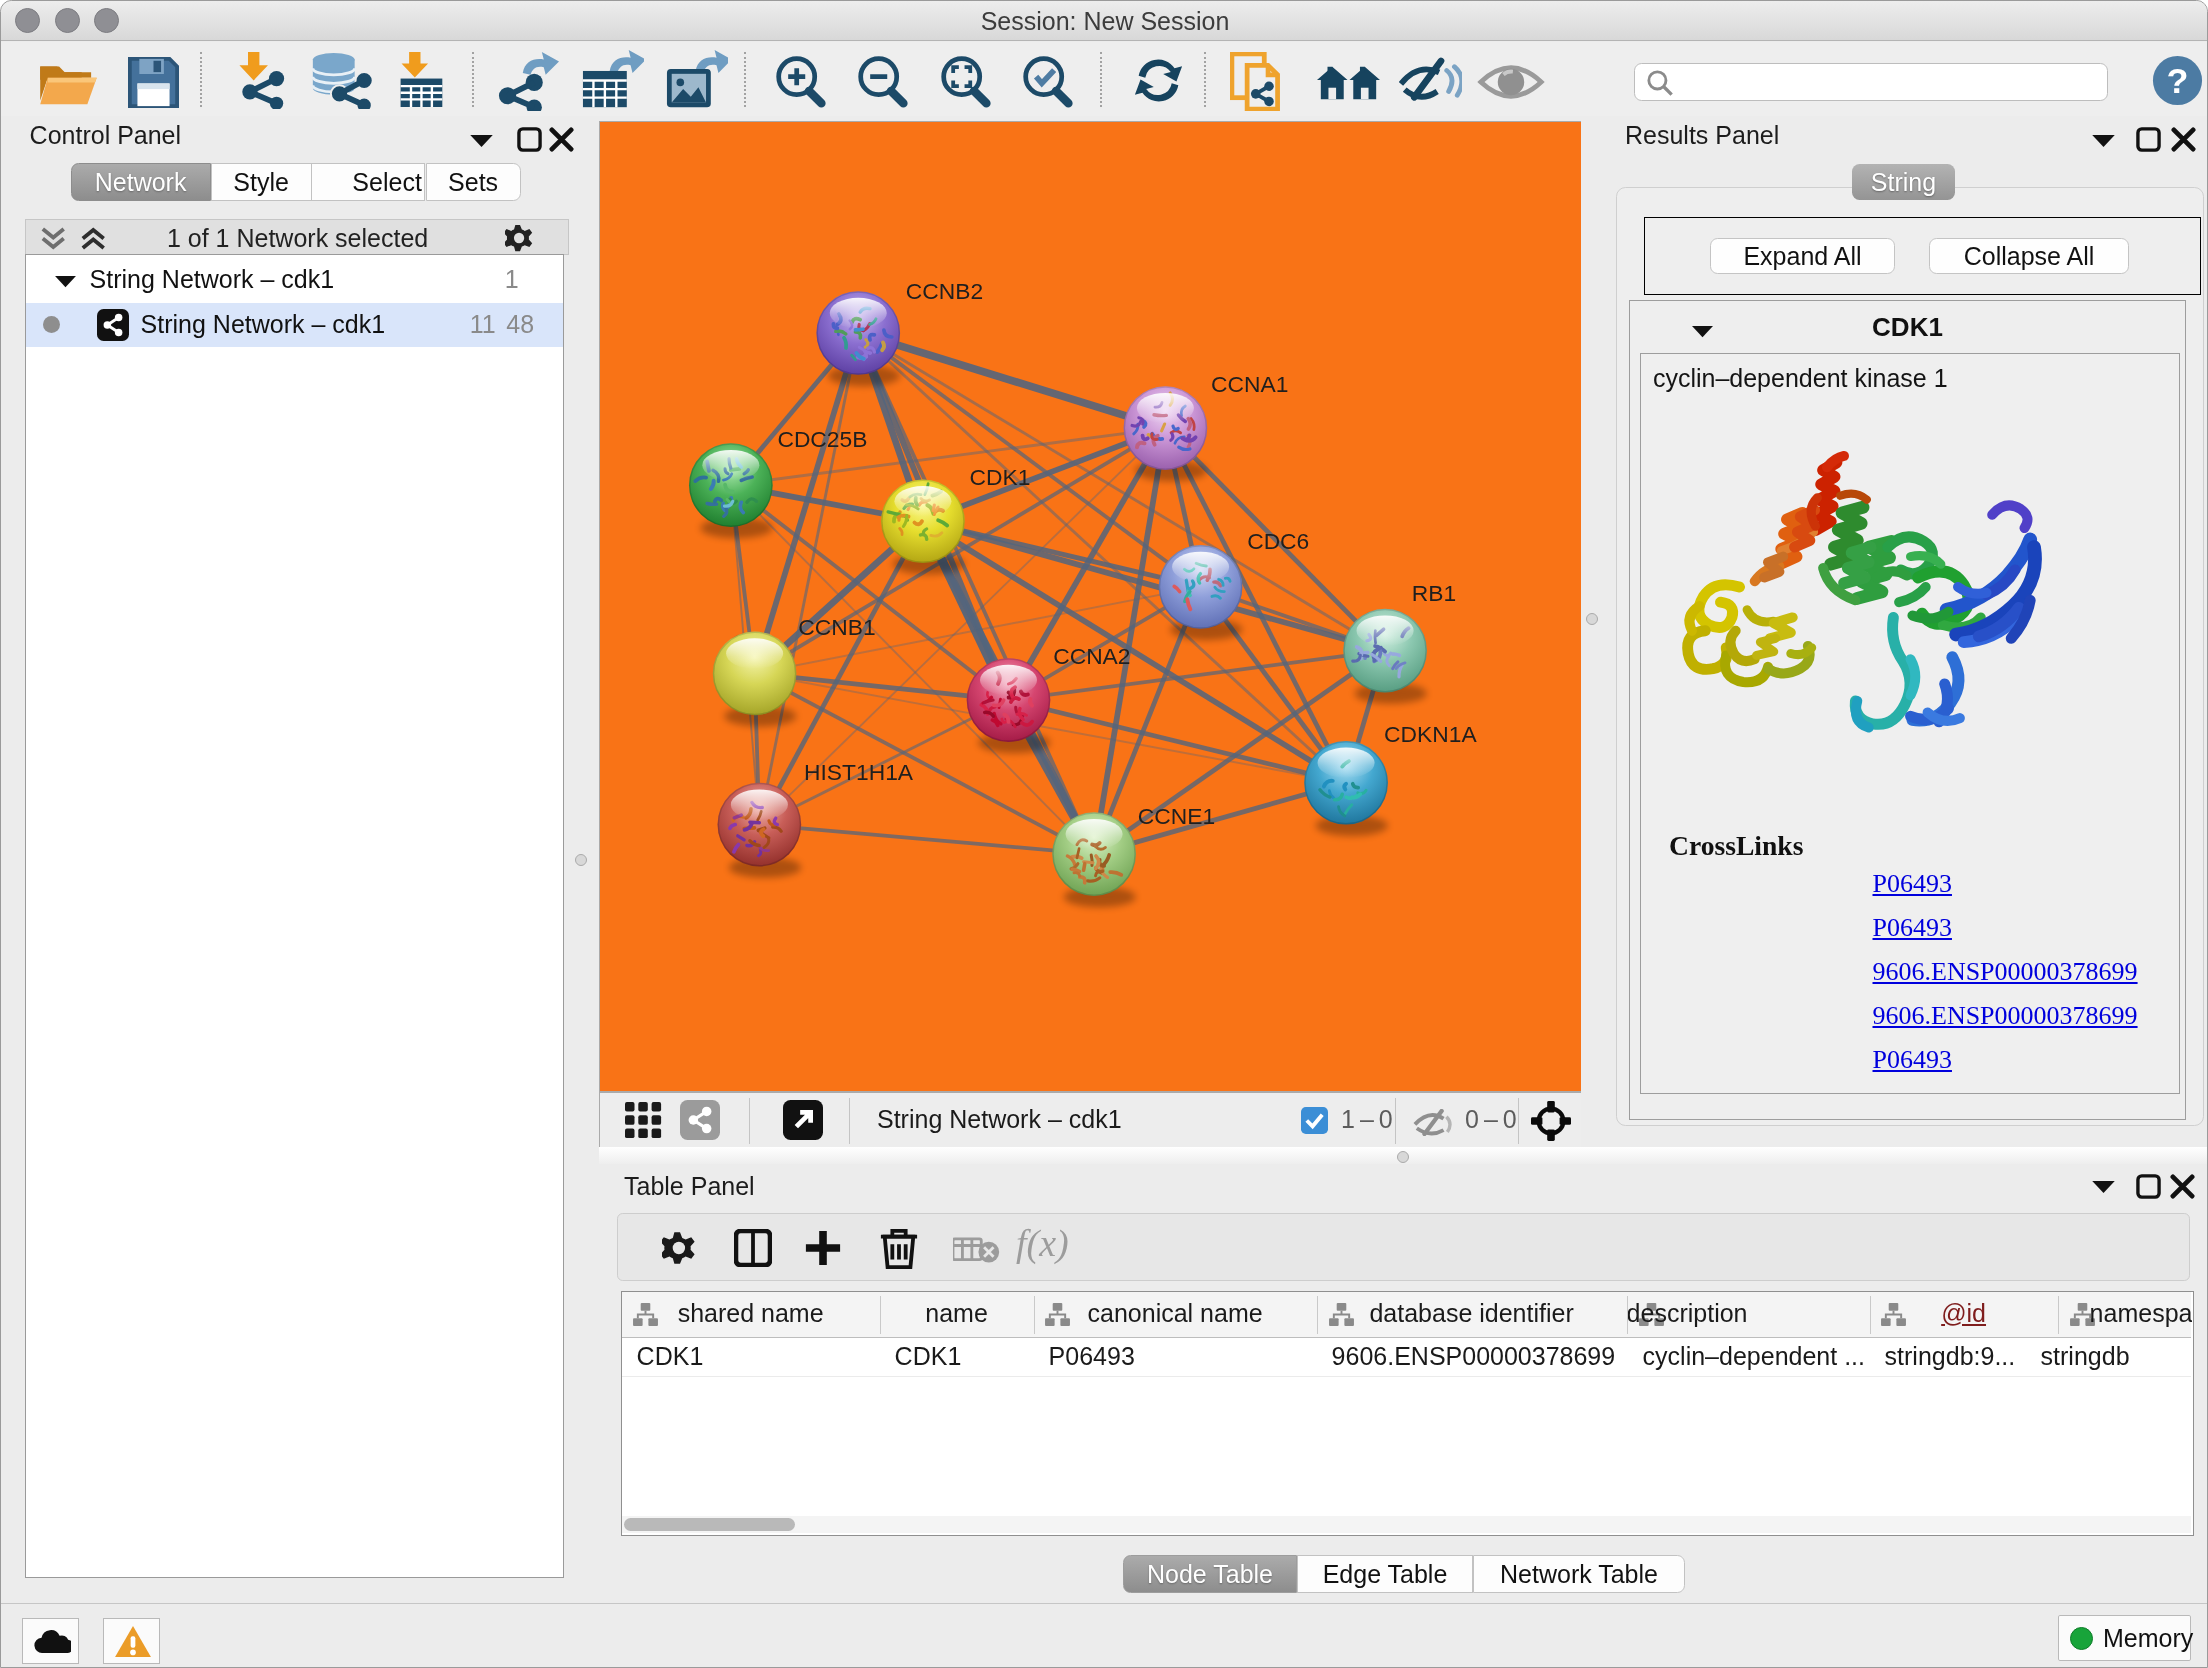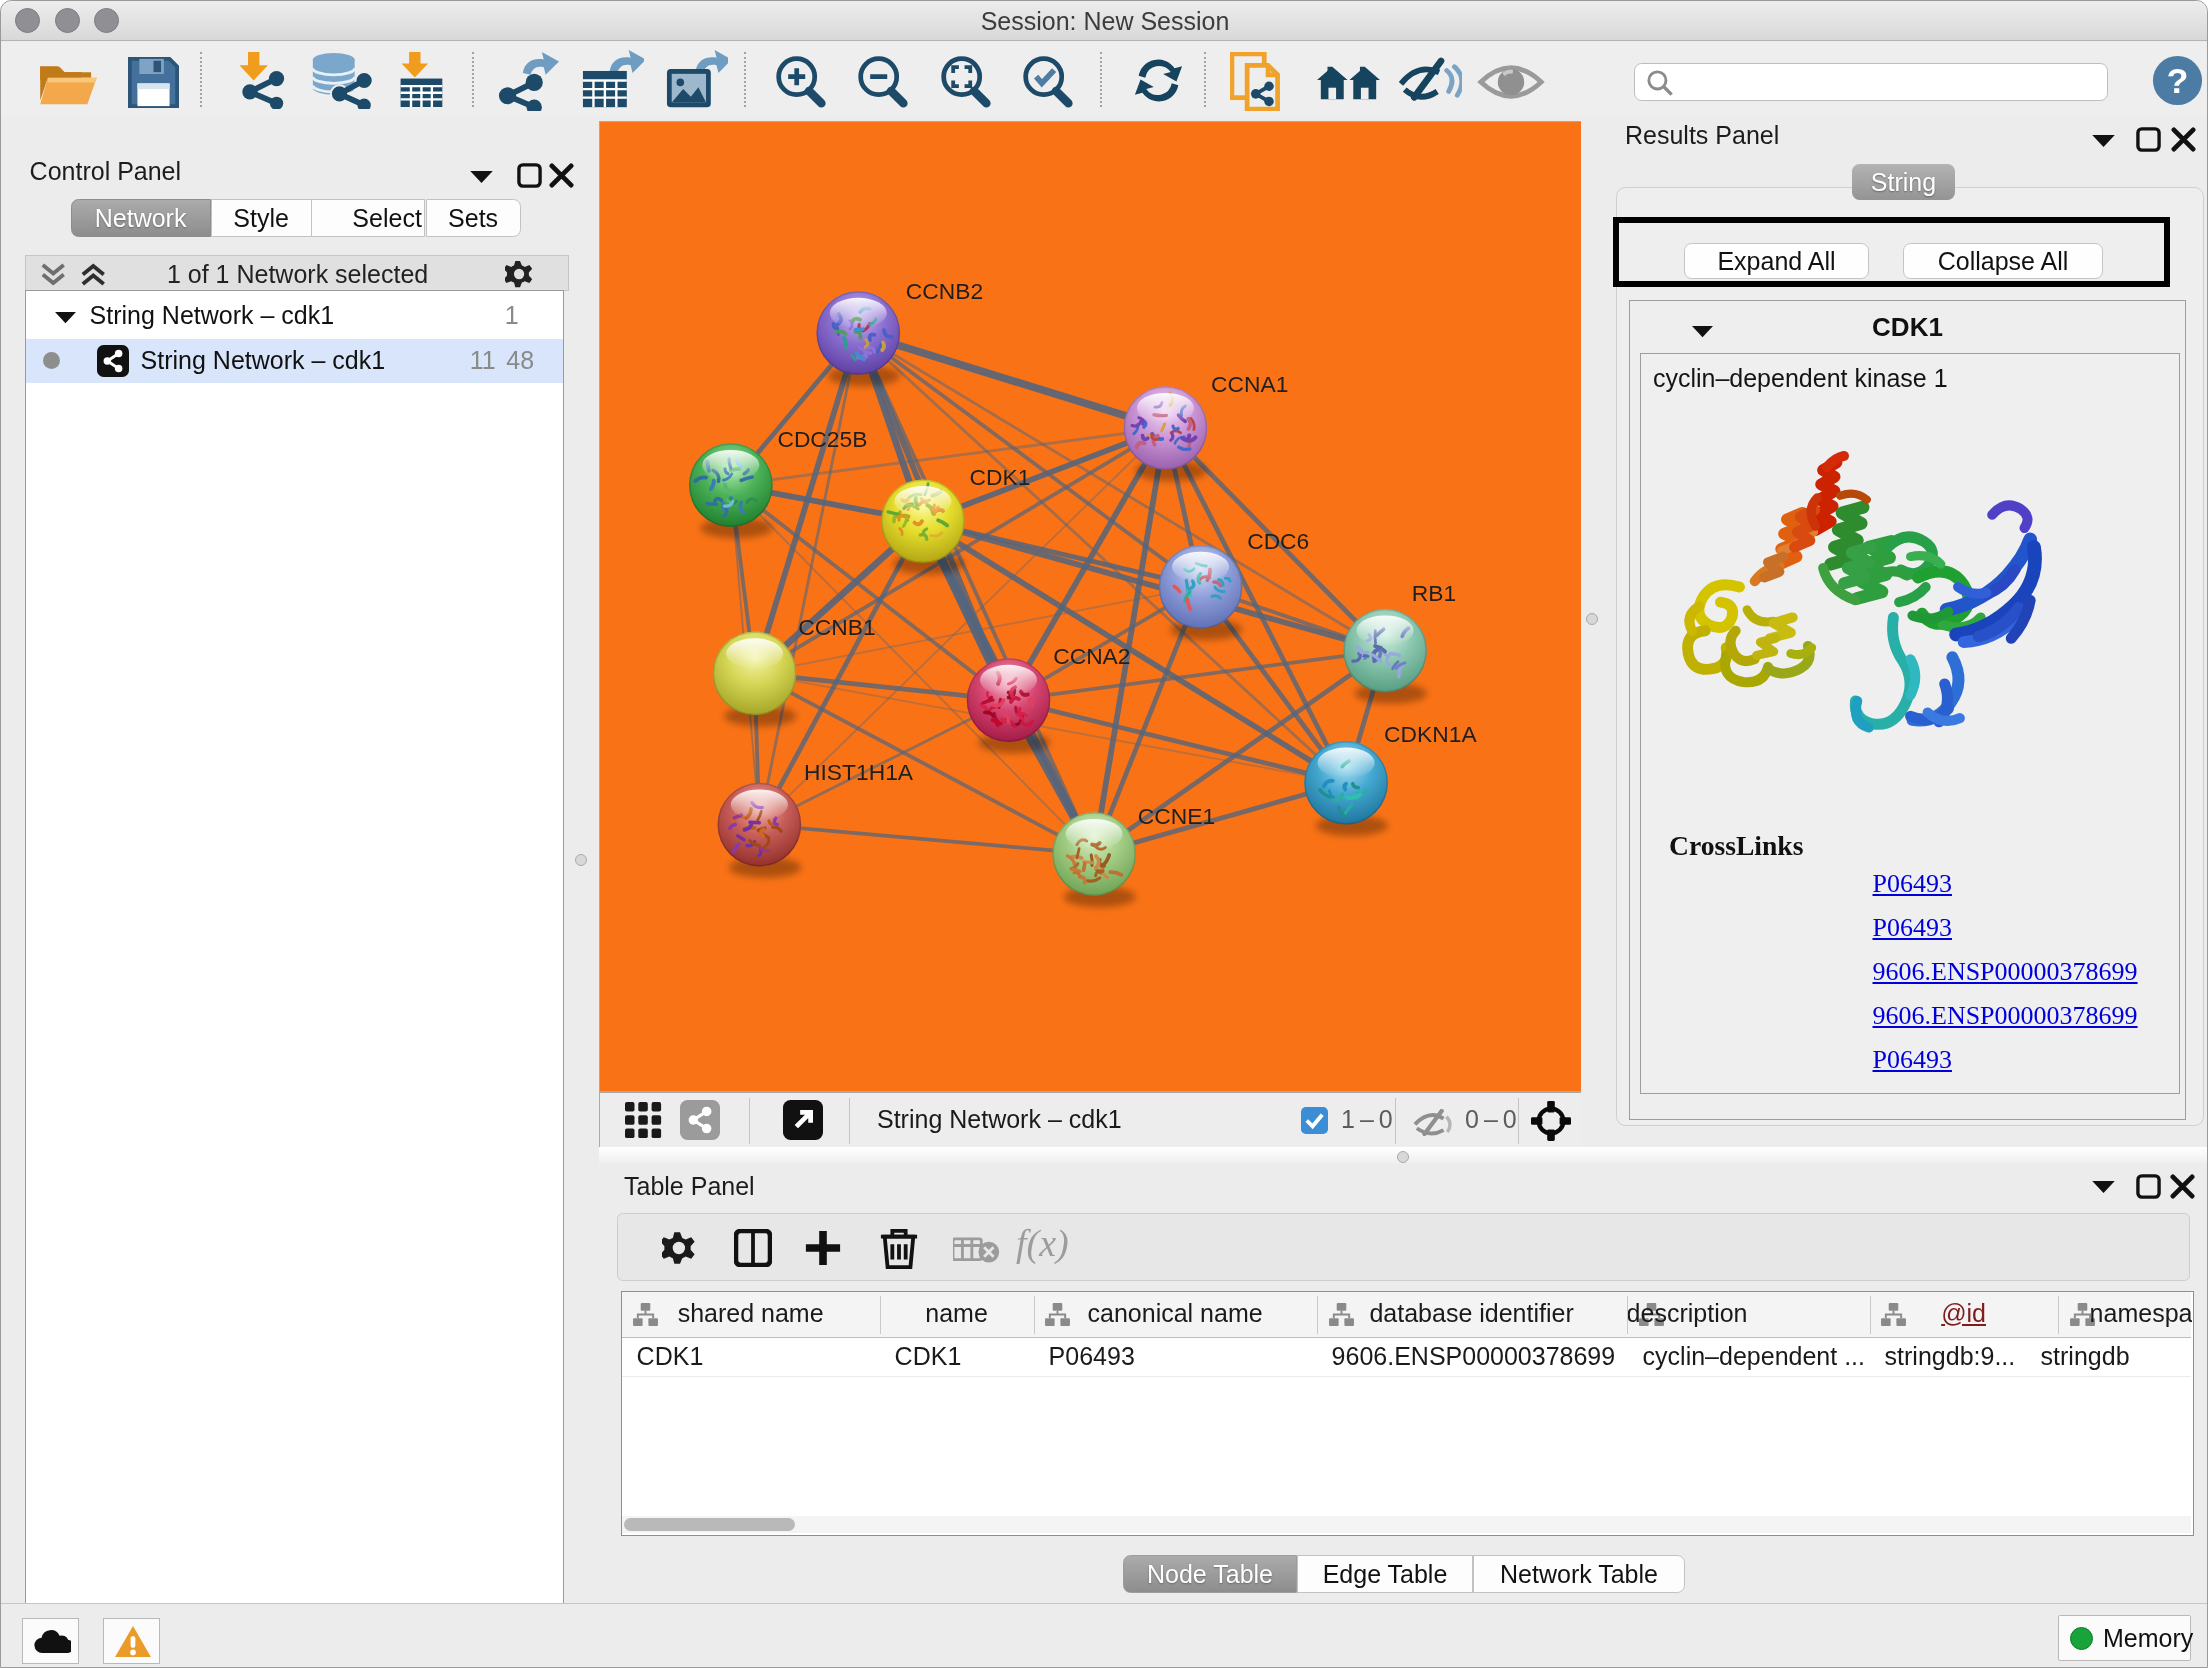--- a/index.html
+++ b/index.html
@@ -16,21 +16,21 @@
   #wtitle{position:absolute;top:5.7px;left:0;width:2208px;text-align:center;
       font-size:25px;font-weight:500;color:#3c3c3c;}
   
   #toolbar{position:absolute;left:0;top:41px;width:2208px;height:74px;background:#eeeeee;}
   .tsep{position:absolute;top:9.5px;height:55px;width:0;
         border-left:2.9px dotted #a2a2a2;}
   .ticon{position:absolute;top:10.5px;}
   #searchbox{position:absolute;left:1633px;top:21px;width:474px;height:38px;background:#ffffff;
      border:1.9px solid #bdbdbd;border-radius:7.6px;}
   
-  #cpanel{position:absolute;left:7.6px;top:115px;width:560px;height:1469px;background:#ececec;margin-top:36px;}
+  #cpanel{position:absolute;left:7.6px;top:115px;width:560px;height:1469px;background:#ececec;}
   .ptitle{font-size:25px;color:#1c1c1c;}
   .tab{position:absolute;height:38px;border:1px solid #c2c2c2;background:#fdfdfd;
        color:#111;font-size:25px;display:flex;align-items:center;justify-content:center;}
   .tabsel{background:linear-gradient(#ababab,#8d8d8d);color:#fff;border-color:#8d8d8d;
        text-shadow:0 1px 1.9px rgba(0,0,0,.3);}
   
   .vline{position:absolute;width:1px;background:#c4c4c4;}
 </style>
 </head>
 <body>
@@ -737,21 +737,21 @@
     <svg style="position:absolute;left:572px;top:10.5px;" width="25" height="25" viewBox="0 0 26 26">
         <path d="M3 3 L23 23 M23 3 L3 23" stroke="#111" stroke-width="5" stroke-linecap="round"></path>
       </svg>
 
     <div style="position:absolute;left:17px;top:71px;width:588px;height:939px;background:#eeeeee;border:1px solid #cfcfcf;border-radius:9.5px;"></div>
 
     <div style="position:absolute;left:253px;top:48px;width:103px;height:36px;background:linear-gradient(#b3b3b3,#949494);
          border-radius:7.6px;color:#fff;font-size:25px;display:flex;align-items:center;justify-content:center;
          text-shadow:0 1px 1.9px rgba(0,0,0,.35);">String</div>
 
-    <div style="position:absolute;left:14px;top:101px;width:557px;height:70px;border:6px solid #000000;background:#eeeeee;">
+    <div style="position:absolute;left:45px;top:101px;width:557px;height:78px;border:1px solid #000000;background:#eeeeee;">
       <div style="position:absolute;left:65px;top:20px;width:185px;height:36px;background:#fefefe;border:1px solid #c4c4c4;border-radius:7.6px;
            font-size:25px;display:flex;align-items:center;justify-content:center;color:#111;">Expand All</div>
       <div style="position:absolute;left:284px;top:20px;width:200px;height:36px;background:#fefefe;border:1px solid #c4c4c4;border-radius:7.6px;
            font-size:25px;display:flex;align-items:center;justify-content:center;color:#111;">Collapse All</div>
     </div>
 
     <div style="position:absolute;left:30px;top:184px;width:557px;height:820px;border:1px solid #9d9d9d;background:#eeeeee;">
       <svg style="position:absolute;left:61px;top:23px;" width="23" height="14.3" viewBox="0 0 24 15">
           <path d="M1 2 h22 l-11 12 z" fill="#111"></path>
         </svg>

